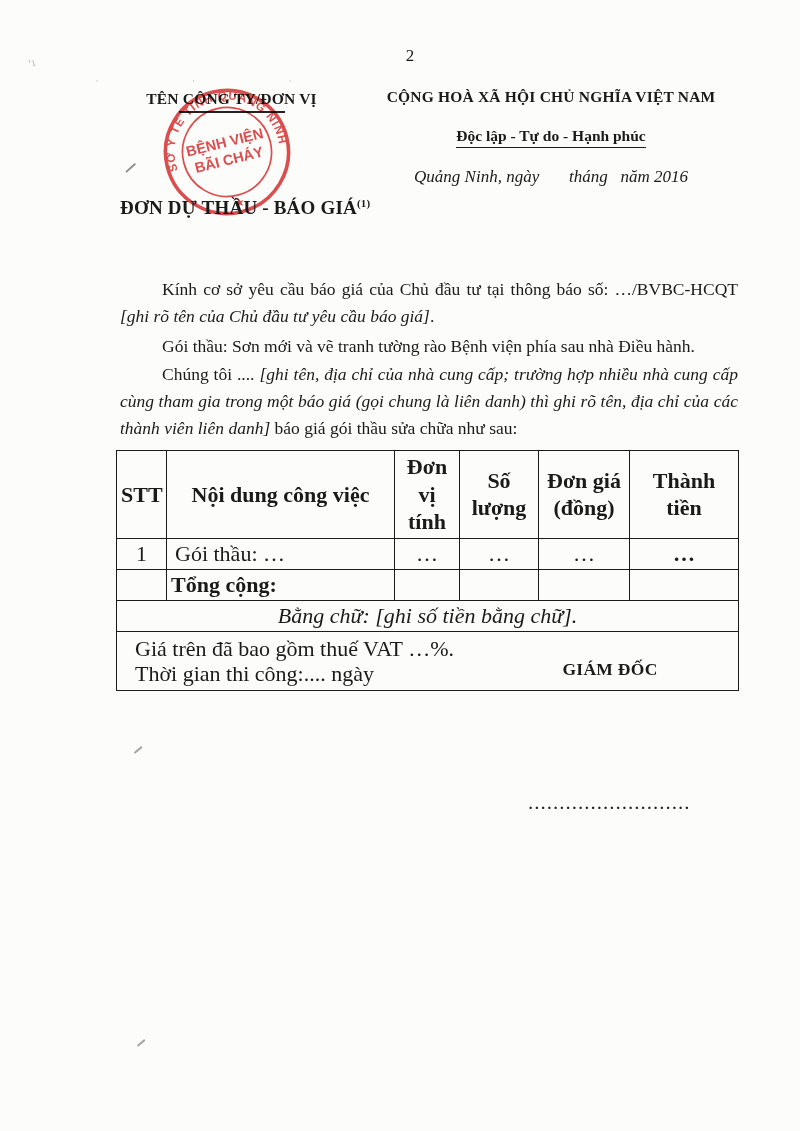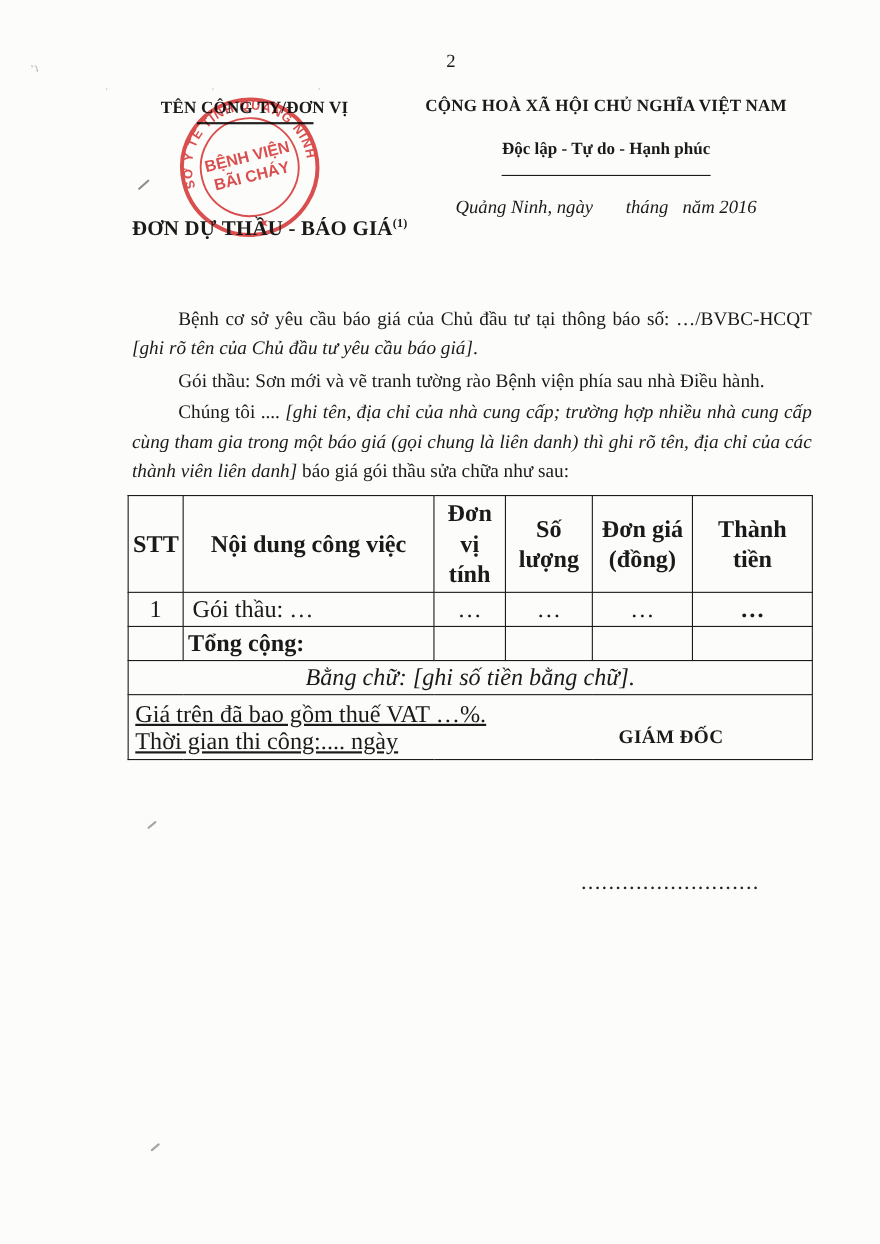--- a/index.html
+++ b/index.html
@@ -44,21 +44,21 @@
   .header-right .nation {
     font-weight: bold;
     font-size: 15.5px;
     letter-spacing: .2px;
   }
   .header-right .motto {
     display: inline-block;
     margin-top: 3px;
     font-weight: bold;
     font-size: 15.5px;
-    padding-bottom: 14px;
+    padding-bottom: 2px;
     border-bottom: 1.6px solid #1a1a1a;
   }
   .header-right .dateline {
     margin-top: 19px;
     font-style: italic;
     font-size: 17px;
     white-space: pre;
   }
 
   
@@ -124,24 +124,23 @@
   .quote-table .item-row td { height: 30px; }
   .quote-table .total-row td { height: 29px; }
   .total-label { font-weight: bold; text-align: left; }
   .words-row td {
     height: 27px;
     text-align: center;
     font-style: italic;
   }
   .notes-row td {
     height: 54px;
-    padding: 4px 6px;
+    padding: 4px 18px;
     line-height: 25px;
     vertical-align: middle;
-    text-decoration: underline;
   }
 
   
   .sig-title {
     position: absolute;
     top: 659px; left: 460px; width: 300px;
     text-align: center;
     font-weight: bold;
     font-size: 17.5px;
     letter-spacing: .3px;
@@ -206,21 +205,21 @@
       <text x="85" y="141" text-anchor="middle" fill="#d93b3b" stroke="none" font-size="12">★</text>
     </g>
   </svg>
 
   <div class="doc-title">
     <span>ĐƠN DỰ THẦU - BÁO GIÁ</span><sup>(1)</sup>
   </div>
 
 
   <p class="para p1">
-    <span>Bệnh cơ sở yêu cầu báo giá của Chủ đầu tư tại thông báo số: …/BVBC-HCQT </span><span class="it">[ghi rõ tên của Chủ đầu tư yêu cầu báo giá]</span><span>.</span>
+    <span>Kính cơ sở yêu cầu báo giá của Chủ đầu tư tại thông báo số: …/BVBC-HCQT </span><span class="it">[ghi rõ tên của Chủ đầu tư yêu cầu báo giá]</span><span>.</span>
   </p>
 
   <p class="para p3">
     <span>Chúng tôi .... </span><span class="it">[ghi tên, địa chỉ của nhà cung cấp; trường hợp nhiều nhà cung cấp cùng tham gia trong một báo giá (gọi chung là liên danh) thì ghi rõ tên, địa chỉ của các thành viên liên danh]</span><span> báo giá gói thầu sửa chữa như sau:</span>
   </p>
 
   <p class="para p2">Gói thầu: Sơn mới và vẽ tranh tường rào Bệnh viện phía sau nhà Điều hành.</p>
 
   <table class="quote-table">
     <colgroup>

